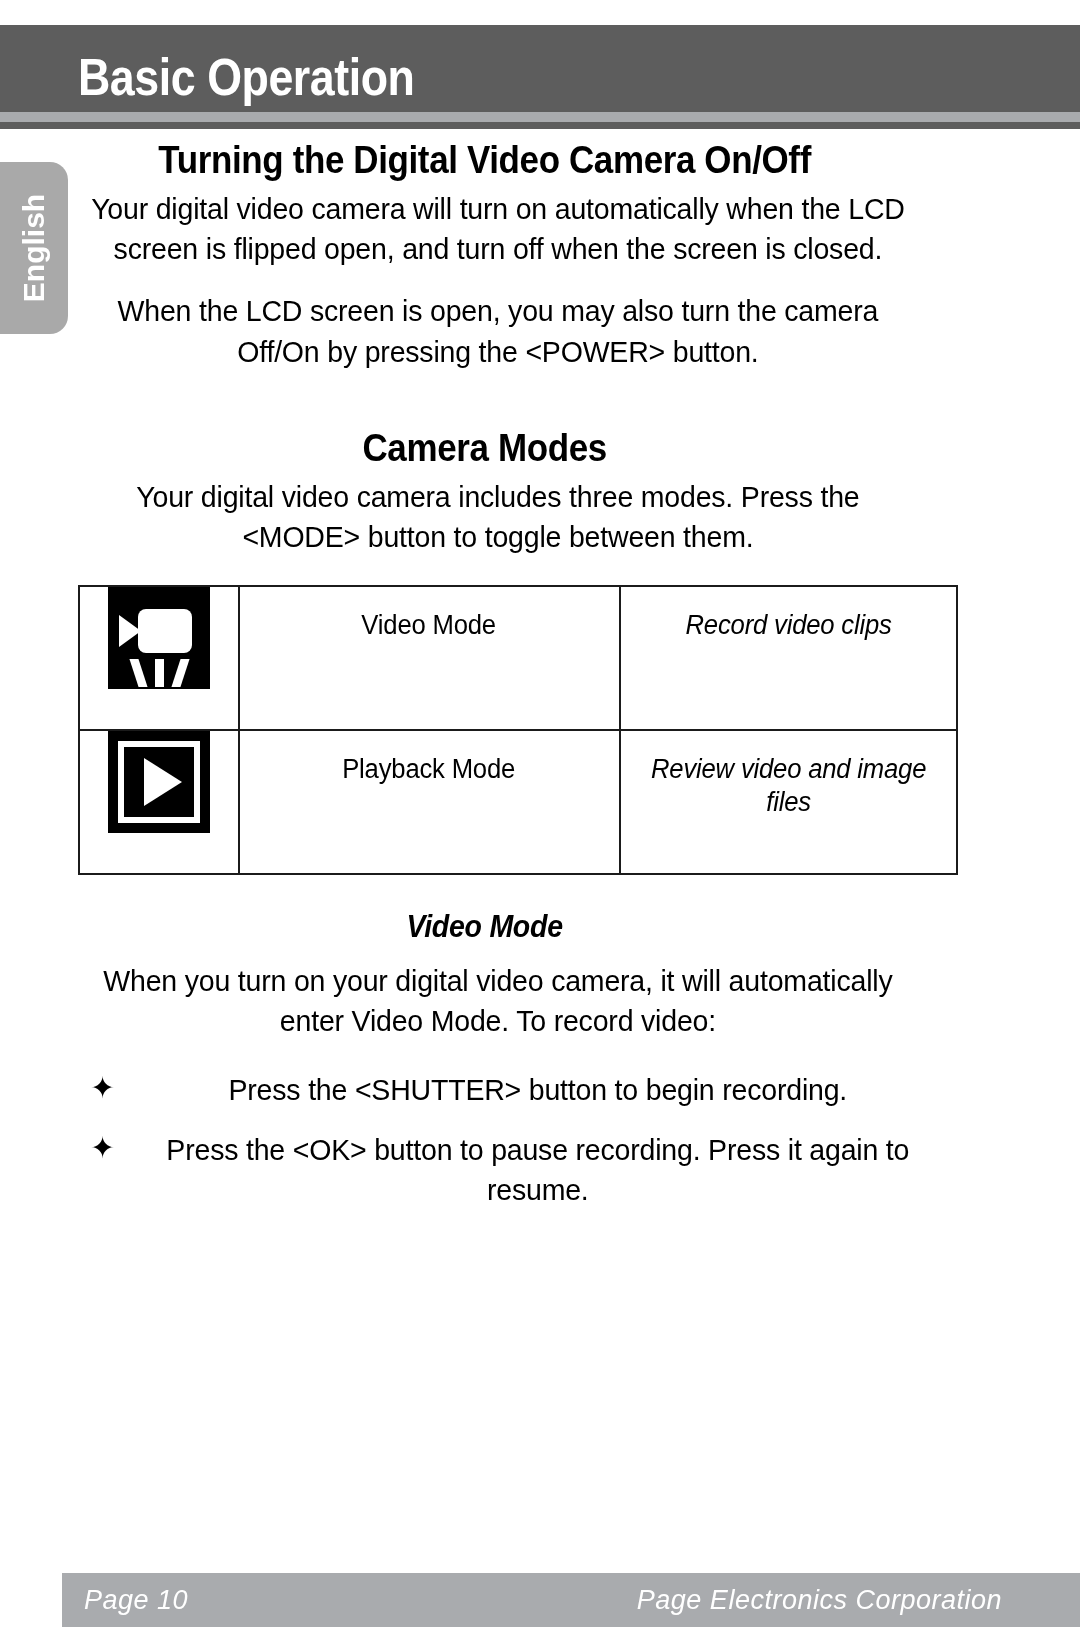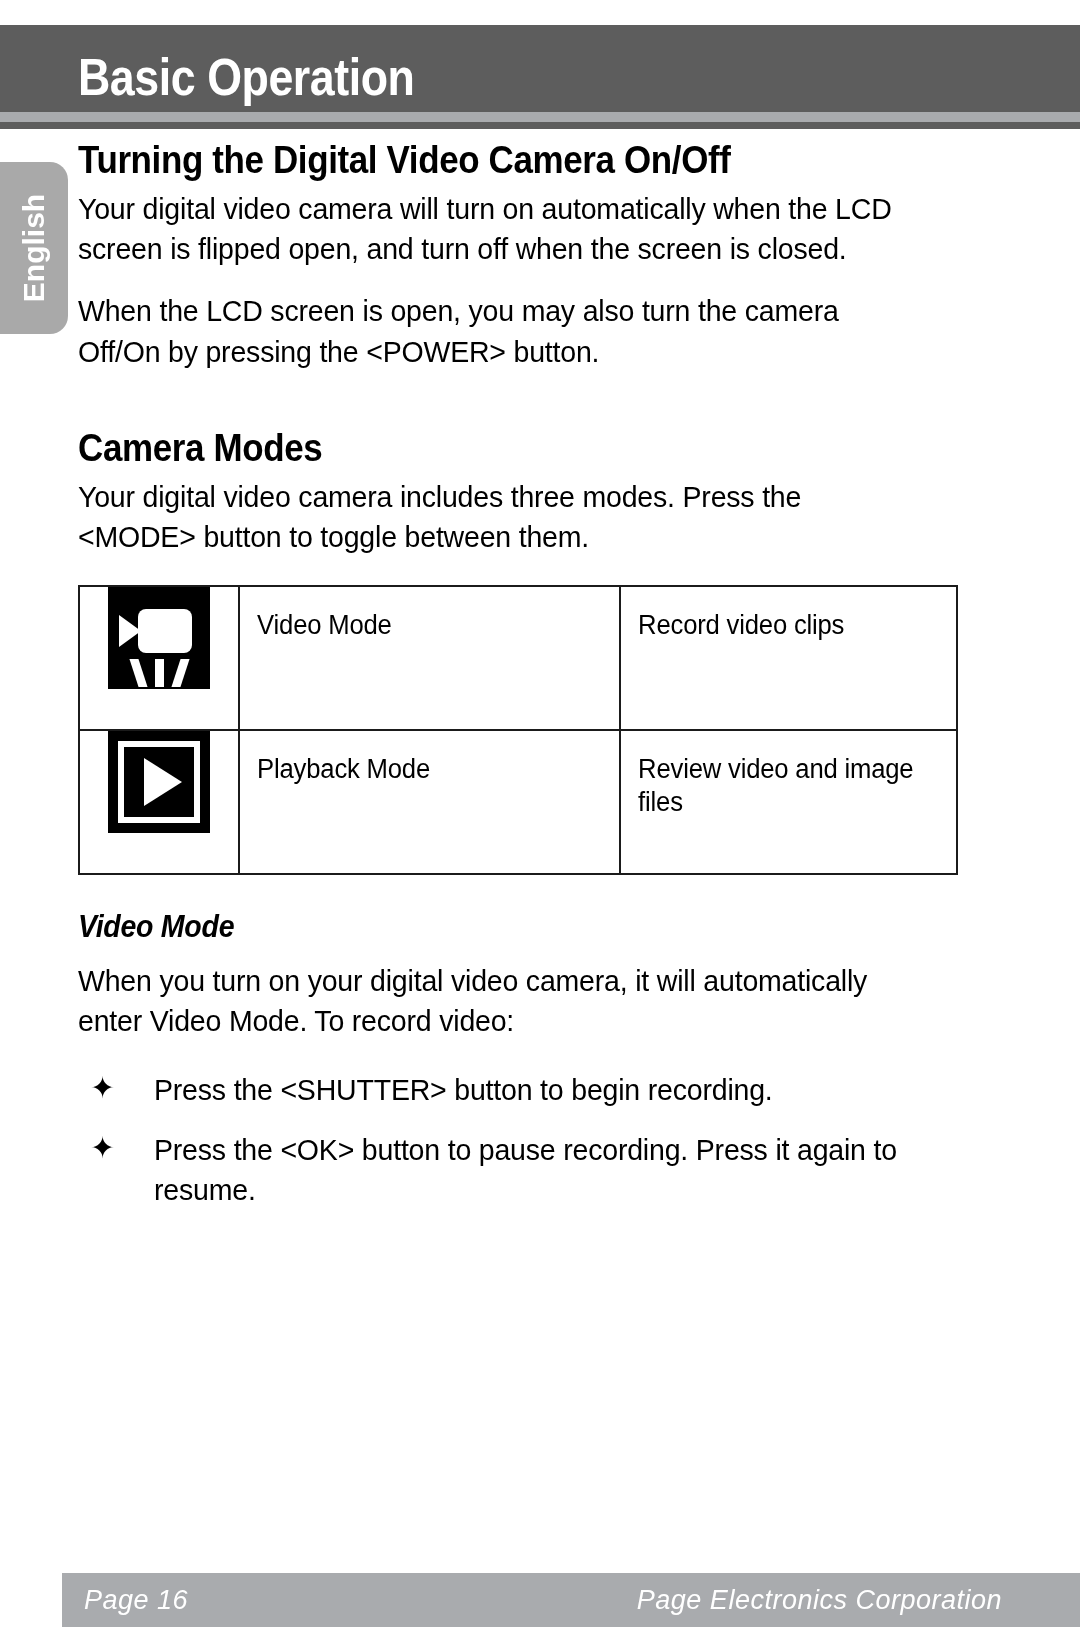--- a/index.html
+++ b/index.html
@@ -63,20 +63,21 @@
     font-weight:bold;
     letter-spacing:0px;
     font-family:"Liberation Sans", sans-serif;
   }
 
   
   .content {
     position:absolute;
     left:78px; top:140px;
     width:884px;
+    text-align:center;
   }
 
   h2.section-heading {
     font-size:38px;
     font-weight:bold;
     color:#000000;
     line-height:1.08;
     letter-spacing:-0.4px;
     transform:scaleX(0.92);
     transform-origin:left center;
@@ -120,21 +121,21 @@
     vertical-align:top;
     padding:0;
   }
   td.icon-cell {
     width:152px;
     height:144px;
     text-align:center;
     vertical-align:middle;
   }
   td.name-cell { width:362px; }
-  td.desc-cell { width:320px; }
+  td.desc-cell { width:320px;font-style:italic; }
   .cell-text {
     font-size:27px;
     color:#000000;
     line-height:1.2;
     letter-spacing:-0.2px;
     padding:22px 0 0 18px;
     transform:scaleX(0.95);
     transform-origin:left top;
   }
 
@@ -328,17 +329,17 @@
       </li>
       <li>
         <span class="bullet-glyph">✦</span>
         <span class="bullet-text">Press the &lt;OK&gt; button to pause recording. Press it again to resume.</span>
       </li>
     </ul>
 
   </div>
 
   <div class="footer-bar">
-    <span class="footer-page">Page 16</span>
+    <span class="footer-page">Page 10</span>
     <span class="footer-company">Page Electronics Corporation</span>
   </div>
 
 </div>
 
 </body></html>

